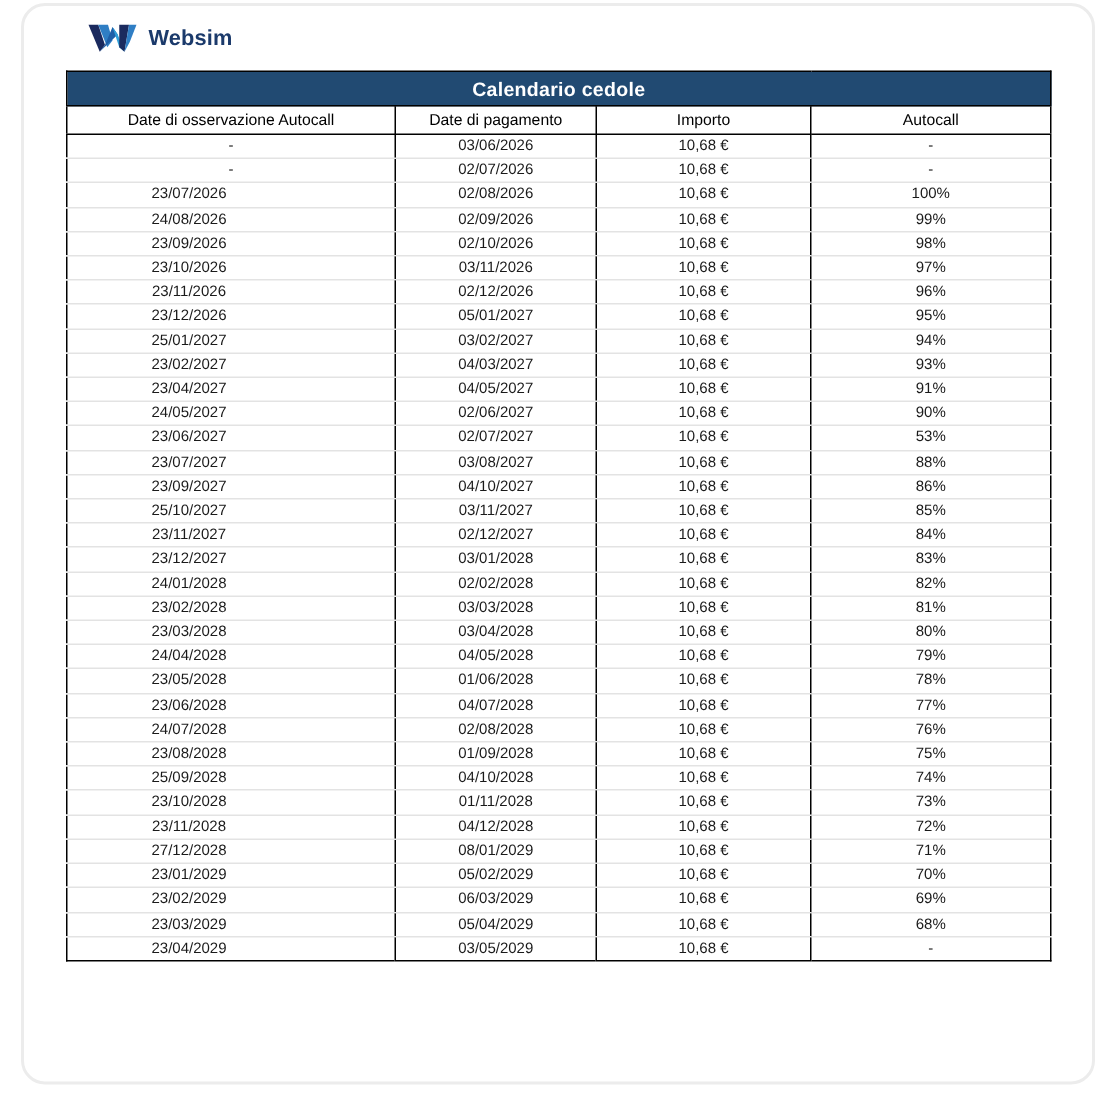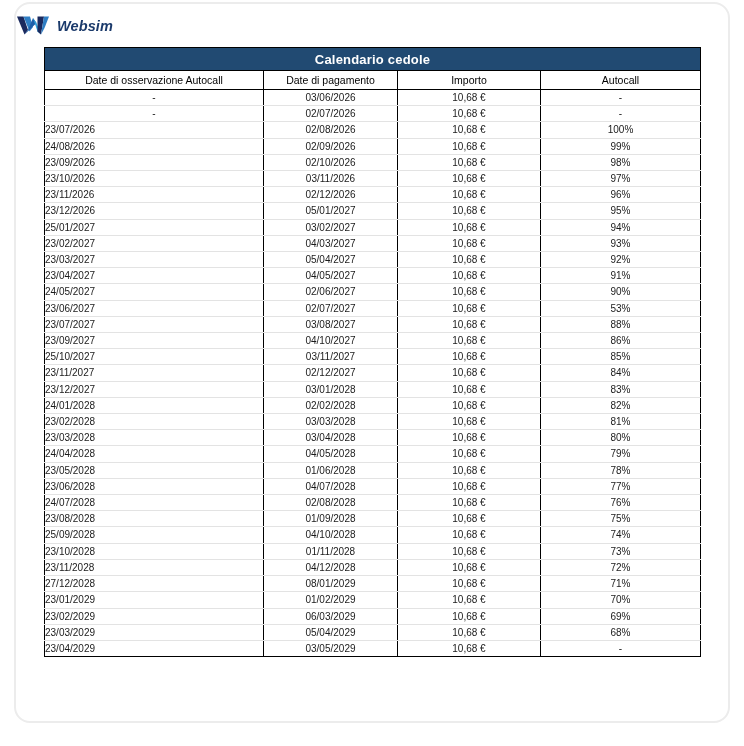--- a/index.html
+++ b/index.html
@@ -23,21 +23,21 @@
   }
 
   
   #brand-bar {
     position: absolute;
     left: 0; top: 0;
     width: 100%;
     height: 43px;
     display: flex;
     align-items: center;
-    font-style: italic;
+    padding-left: 42px;
   }
 
   #brand-logo { display: flex; align-items: center; gap: 7px; }
 
   #logo-mark { width: 34px; height: 21px; display: block; }
 
   #logo-text {
     font-size: 14.5px;
     font-weight: 700;
     color: #1b3a6b;
@@ -96,21 +96,21 @@
     background: #ffffff;
     border-bottom: 1px solid #e3e3e3;
     border-right: 1.2px solid #000000;
     text-align: center;
     overflow: hidden;
     white-space: nowrap;
   }
   tbody tr td:last-child { border-right: none; }
 
   tbody tr td.obs {
-    text-align: left;
+    text-align: center;
     padding-right: 56px;
   }
   tbody tr td.obs.dash {
     text-align: center;
     padding-right: 0;
   }
 
   tbody tr:last-child td { border-bottom: none; }
 </style>
 </head>
@@ -206,26 +206,20 @@
             <td>10,68 €</td>
             <td>94%</td>
           </tr>
           <tr>
             <td class="obs">23/02/2027</td>
             <td>04/03/2027</td>
             <td>10,68 €</td>
             <td>93%</td>
           </tr>
           <tr>
-            <td class="obs">23/03/2027</td>
-            <td>05/04/2027</td>
-            <td>10,68 €</td>
-            <td>92%</td>
-          </tr>
-          <tr>
             <td class="obs">23/04/2027</td>
             <td>04/05/2027</td>
             <td>10,68 €</td>
             <td>91%</td>
           </tr>
           <tr>
             <td class="obs">24/05/2027</td>
             <td>02/06/2027</td>
             <td>10,68 €</td>
             <td>90%</td>
@@ -333,21 +327,21 @@
             <td>72%</td>
           </tr>
           <tr>
             <td class="obs">27/12/2028</td>
             <td>08/01/2029</td>
             <td>10,68 €</td>
             <td>71%</td>
           </tr>
           <tr>
             <td class="obs">23/01/2029</td>
-            <td>01/02/2029</td>
+            <td>05/02/2029</td>
             <td>10,68 €</td>
             <td>70%</td>
           </tr>
           <tr>
             <td class="obs">23/02/2029</td>
             <td>06/03/2029</td>
             <td>10,68 €</td>
             <td>69%</td>
           </tr>
           <tr>

